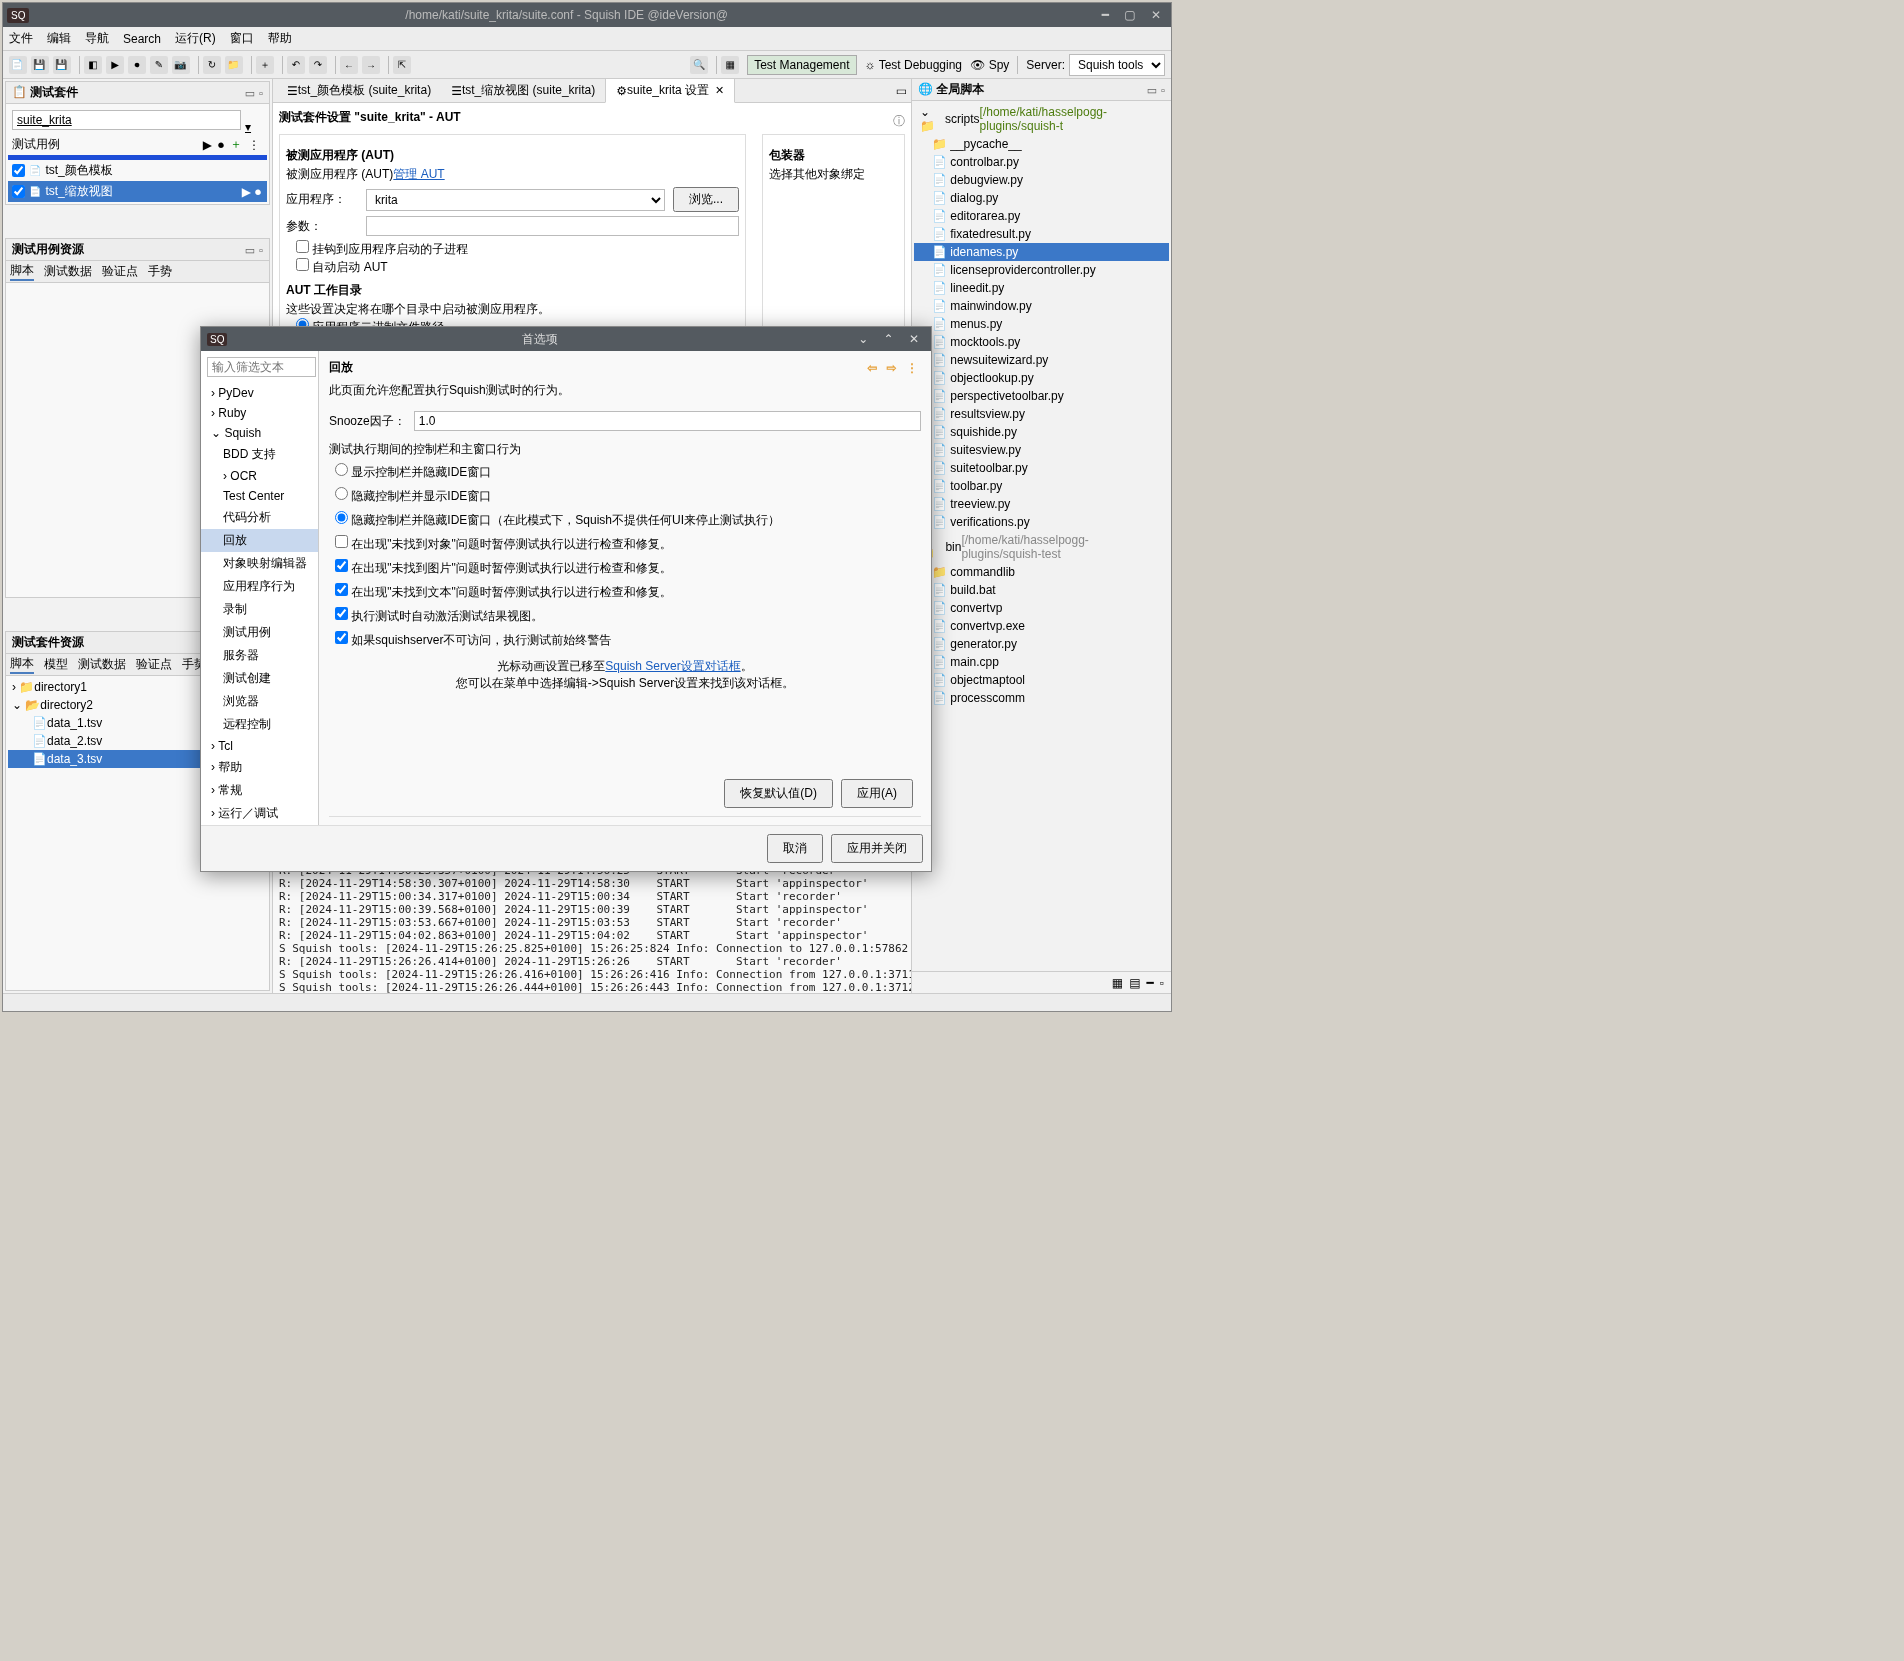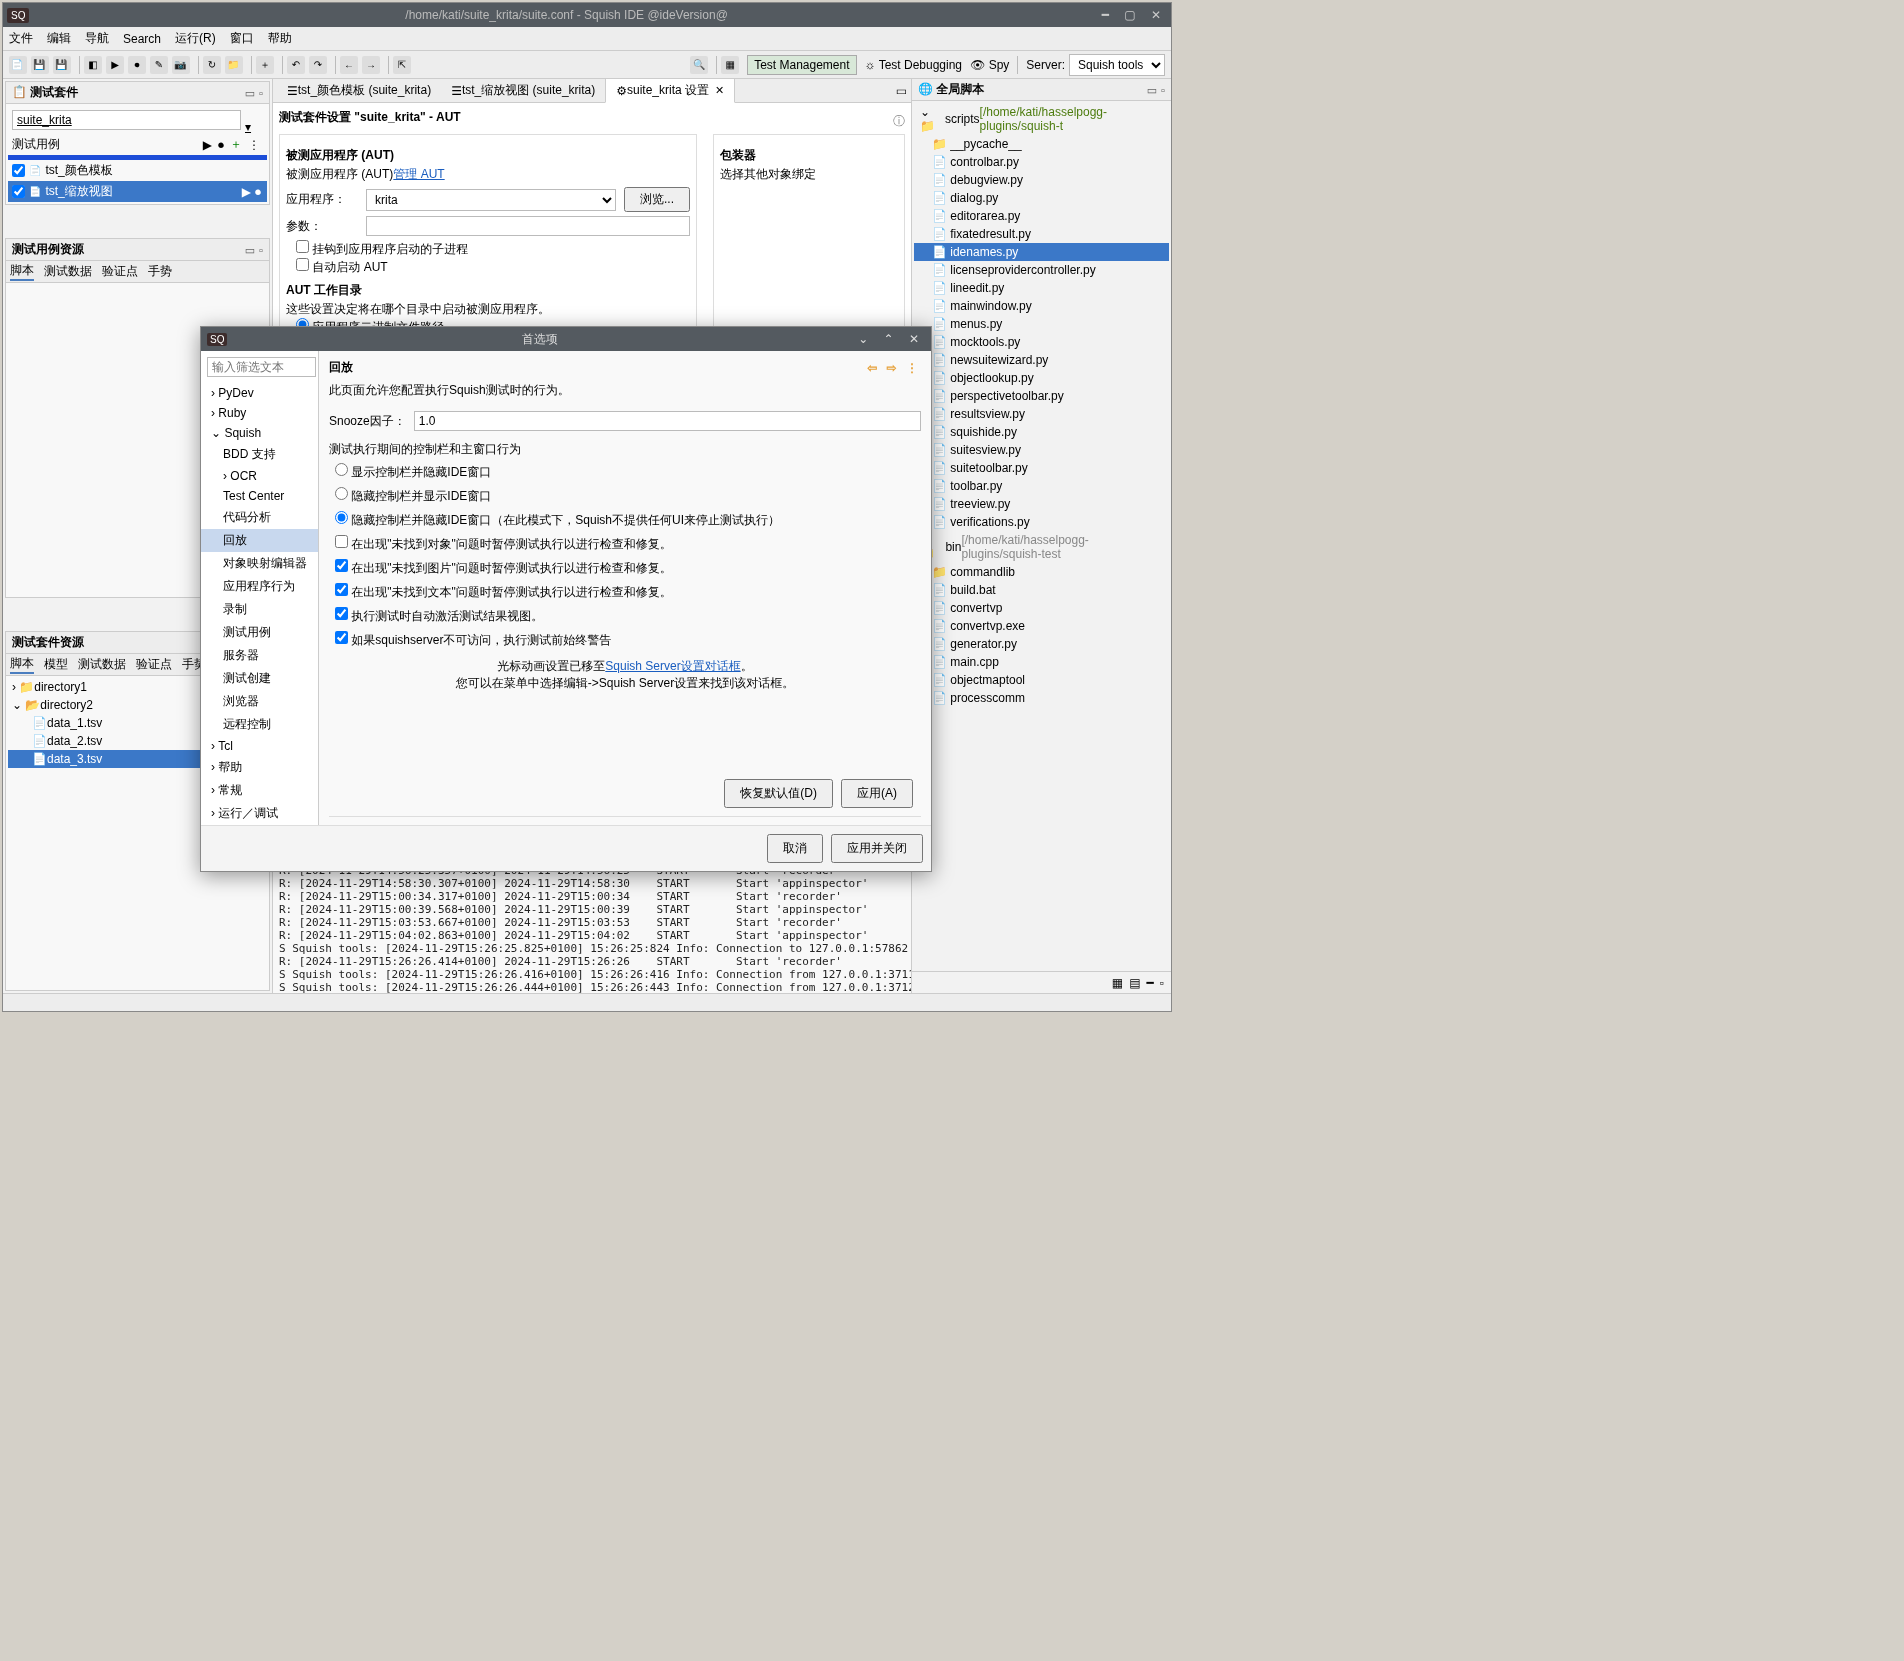--- a/index.html
+++ b/index.html
@@ -236,21 +236,21 @@
               <label>参数：</label>
               <input type="text" style="">
             </div>
             <div class="subgroup"><input type="checkbox" style=""> <span>挂钩到应用程序启动的子进程</span></div>
             <div class="subgroup"><input type="checkbox" style=""> <span>自动启动 AUT</span></div>
             <div class="section-hdr">AUT 工作目录</div>
             <div>这些设置决定将在哪个目录中启动被测应用程序。</div>
             <div class="subgroup"><input type="radio" name="wd" checked="" style=""> <span>应用程序二进制文件路径</span></div>
             <div class="subgroup"><input type="radio" name="wd" style=""> <span>squishserver 的工作目录</span></div>
           </div>
-          <div style="width:192px;border:1px solid #ddd;padding:6px;">
+          <div style="width:143px;border:1px solid #ddd;padding:6px;">
             <div class="section-hdr">包装器</div>
             <div>选择其他对象绑定</div>
           </div>
         </div>
       </div>
       <div class="console" id="console-area">S Squish tools: [2024-11-29T15:04:10.712+0100] 15:04:10:712 Wrapper: krita[179562]: Picking mode enabled
 S Squish tools: [2024-11-29T15:04:10.713+0100] 15:04:10:712 Wrapper: krita[179562]: Highlighting Object: {container={name='KisLayerBox' type='LayerBox' visible='1' window={name='M
 S Squish tools: [2024-11-29T15:04:10.713+0100] 15:04:10:712 Wrapper: krita[179562]: Highlighting Object: {type='KisOpenGLCanvas2' unnamed='1' visible='1' window=':mainWindow_1_Kis
 S Squish tools: [2024-11-29T15:04:11.715+0100] 15:04:11:715 Wrapper: krita[179562]: Picking Object: {type='KisOpenGLCanvas2' unnamed='1' visible='1' window=':mainWindow_1_KisMainW
 S Squish tools: [2024-11-29T15:04:11.715+0100] 15:04:11:715 Wrapper: krita[179562]: Picking mode disabled

